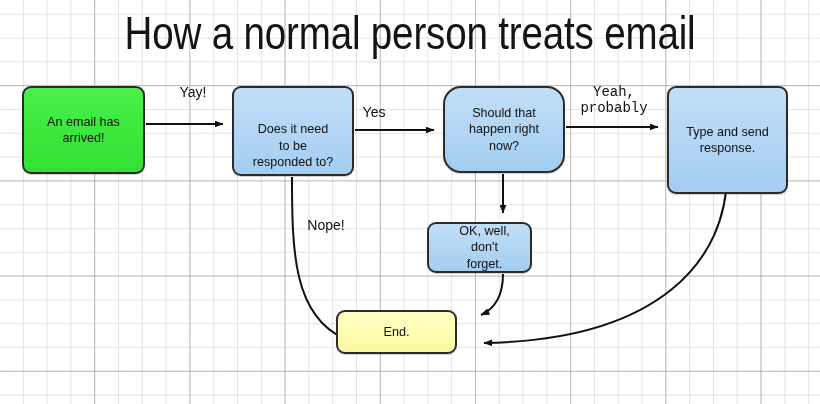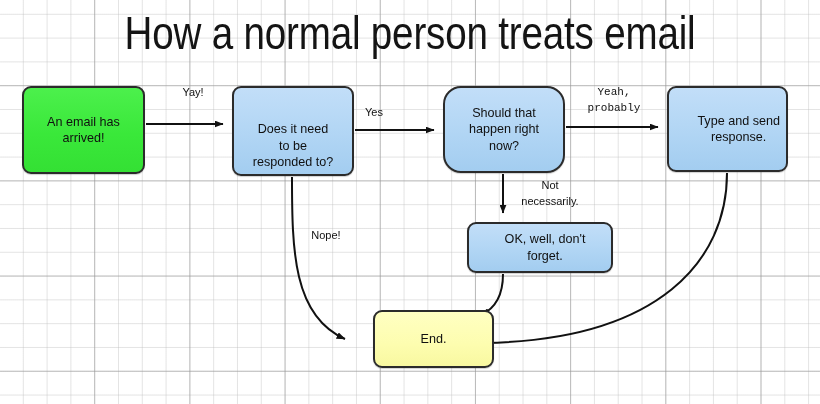--- a/index.html
+++ b/index.html
@@ -67,21 +67,21 @@
     background: linear-gradient(to bottom, #4cf04c 0%, #3ae83a 55%, #34e034 100%);
   }
   .node-blue {
     background: linear-gradient(to bottom, #c2def8 0%, #b4d7f5 45%, #a3cdf0 100%);
   }
   .node-yellow {
     background: linear-gradient(to bottom, #ffffc2 0%, #fdfdaf 60%, #f8f8a0 100%);
   }
   .edge-label {
     position: absolute;
-    font-size: 11px;
+    font-size: 14px;
     line-height: 15.5px;
     color: #111111;
     text-align: center;
     white-space: pre-line;
   }
 </style>
 </head>
 <body>
 
 <div id="stage">
@@ -120,39 +120,37 @@
 to be
 responded to?</span>
   </div>
 
   <div class="node node-blue" style="left:443px; top:86px; width:122px; height:87px;border-radius:18px;">
     <span style="white-space:pre-line;">Should that
 happen right
 now?</span>
   </div>
 
-  <div class="node node-blue" style="left:667px; top:86px; width:121px; height:86px;justify-content:flex-end;">
+  <div class="node node-blue" style="left:667px; top:86px; width:121px; height:108px;">
     <span style="white-space:pre-line;">Type and send
 response.</span>
   </div>
 
-  <div class="node node-blue" style="left:467px; top:222px; width:146px; height:51px;padding-left:16px;">
+  <div class="node node-blue" style="left:427px; top:222px; width:105px; height:51px;padding-left:16px;">
     <span style="white-space:pre-line;">OK, well, don't
 forget.</span>
   </div>
 
-  <div class="node node-yellow" style="left:373px; top:310px; width:121px; height:58px;">
+  <div class="node node-yellow" style="left:336px; top:310px; width:121px; height:44px;">
     <span style="white-space:pre-line;">End.</span>
   </div>
 
   <div class="edge-label" style="left:165px; top:85px; width:56px;">Yay!</div>
 
   <div class="edge-label" style="left:349px; top:105px; width:50px;">Yes</div>
 
   <div class="edge-label" style="left:575px; top:85px; width:78px;font-family:Liberation Mono, monospace;">Yeah,
 probably</div>
 
-  <div class="edge-label" style="left:505px; top:178px; width:90px; text-align:center;">Not
-necessarily.</div>
 
-  <div class="edge-label" style="left:300px; top:218px; width:52px;margin-top:10px;">Nope!</div>
+  <div class="edge-label" style="left:300px; top:218px; width:52px;">Nope!</div>
 
 </div>
 
 </body></html>

